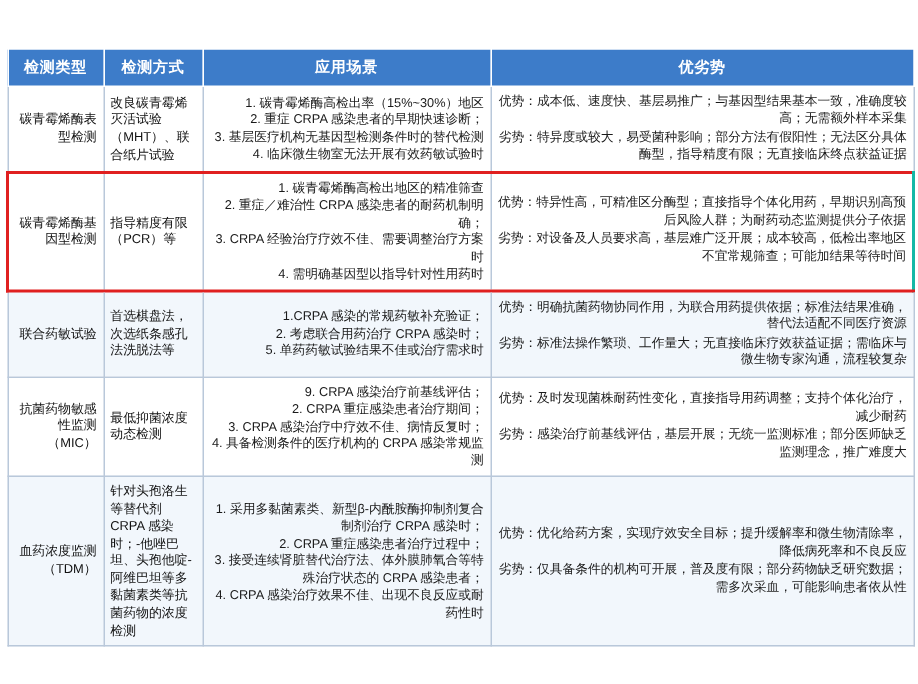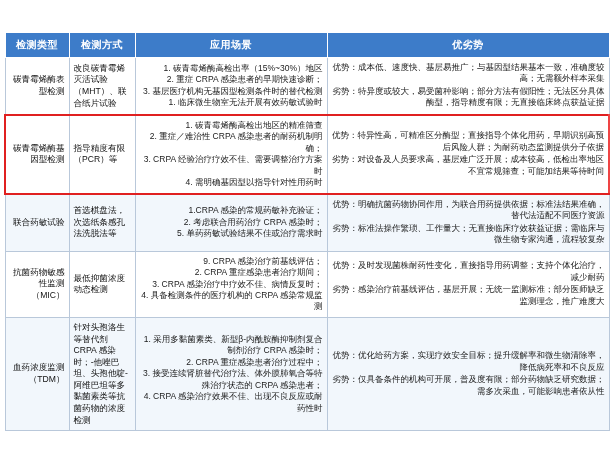--- a/index.html
+++ b/index.html
@@ -77,21 +77,22 @@
   }
   
   tr.highlight td {
     border-top: 2px solid #e02020;
     border-bottom: 2px solid #e02020;
   }
   tr.highlight td:first-child {
     border-left: 2px solid #e02020;
   }
   tr.highlight td:last-child {
-    border-right: 2px solid #ef4444;
+    border-right: 2px solid #14b8a6;
+    font-family: Liberation Mono, monospace;
   }
 </style>
 </head>
 <body>
 
 <div class="table-wrap">
   <table class="matrix">
     <colgroup>
       <col class="c0">
         <col class="c1">
@@ -108,21 +109,21 @@
     </thead>
     <tbody>
 
       <tr>
         <td class="cat">碳青霉烯酶表型检测</td>
         <td class="method">改良碳青霉烯灭活试验（MHT）、联合纸片试验</td>
         <td class="scene">
           <span class="line">1. 碳青霉烯酶高检出率（15%~30%）地区</span>
           <span class="line">2. 重症 CRPA 感染患者的早期快速诊断；</span>
           <span class="line">3. 基层医疗机构无基因型检测条件时的替代检测</span>
-          <span class="line">1. 临床微生物室无法开展有效药敏试验时</span>
+          <span class="line">4. 临床微生物室无法开展有效药敏试验时</span>
         </td>
         <td class="merit">
           <span class="line">优势：成本低、速度快、基层易推广；与基因型结果基本一致，准确度较高；无需额外样本采集</span>
           <span class="line">劣势：特异度或较大，易受菌种影响；部分方法有假阳性；无法区分具体酶型，指导精度有限；无直接临床终点获益证据</span>
         </td>
       </tr>
 
       <tr class="highlight">
         <td class="cat">碳青霉烯酶基因型检测</td>
         <td class="method">指导精度有限（PCR）等</td>

